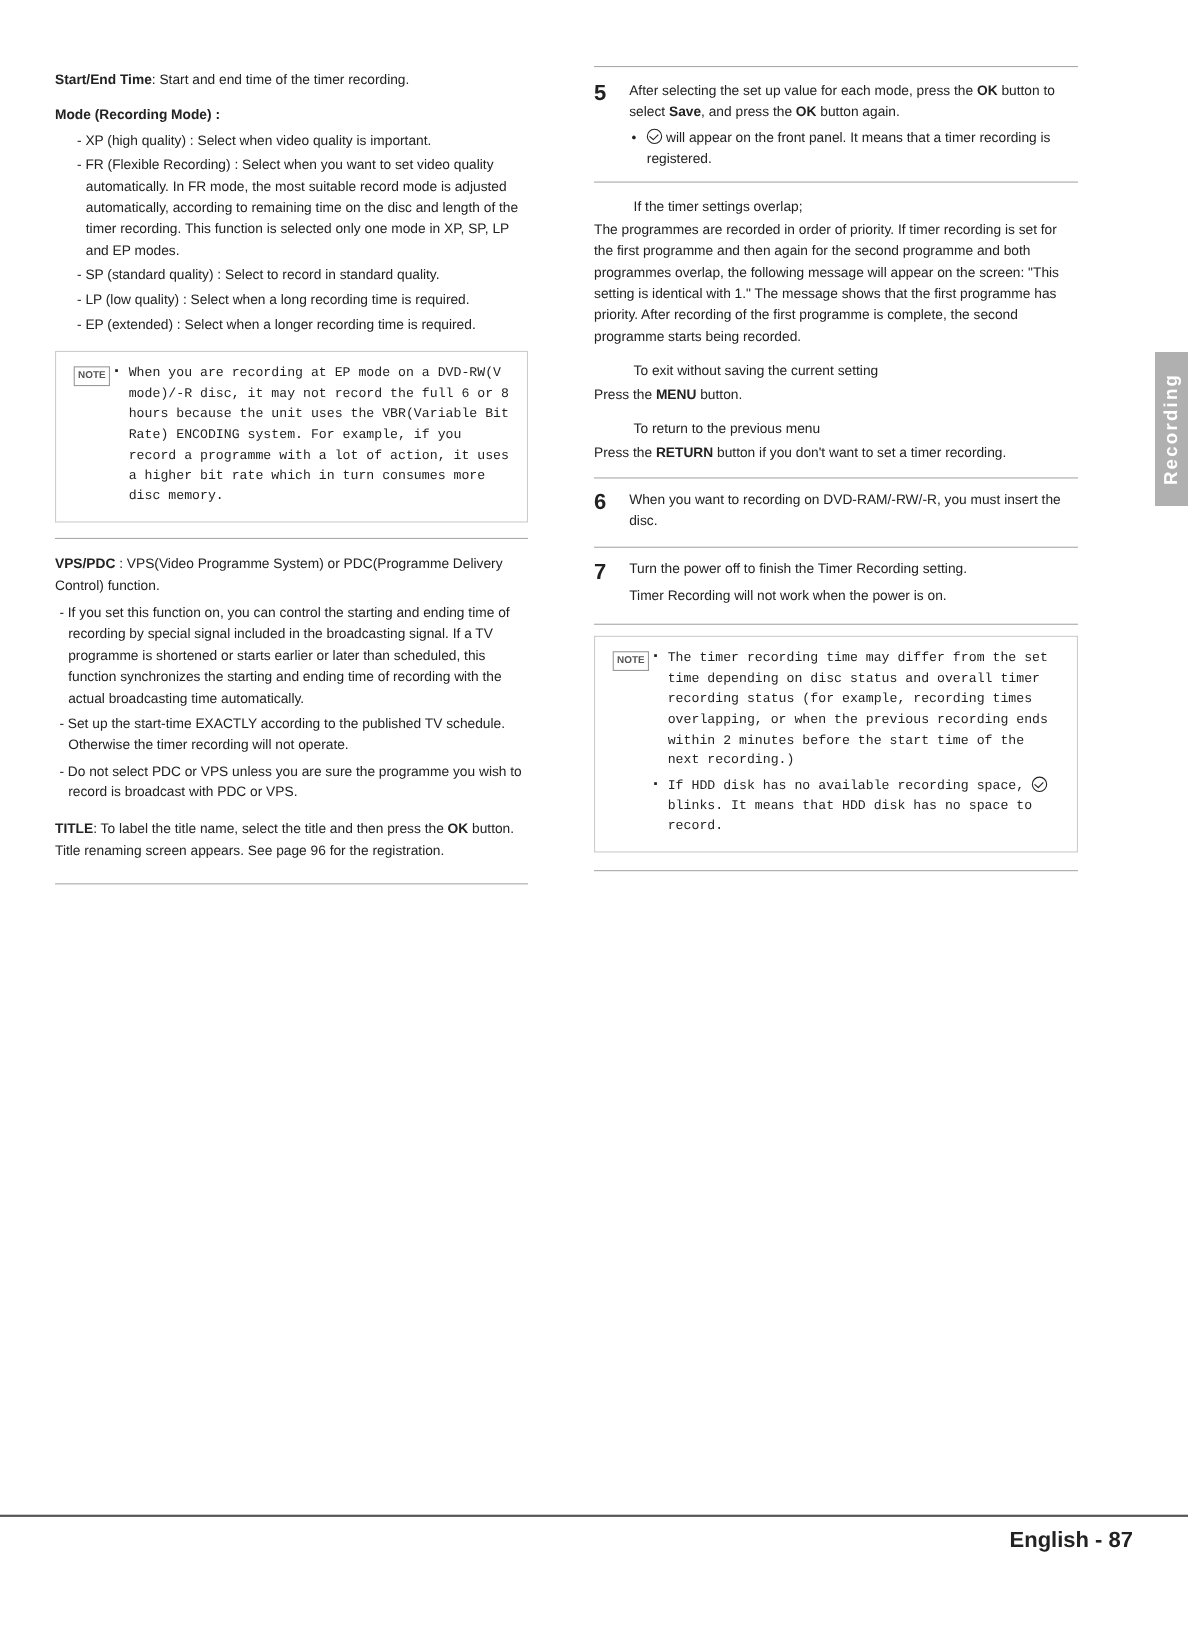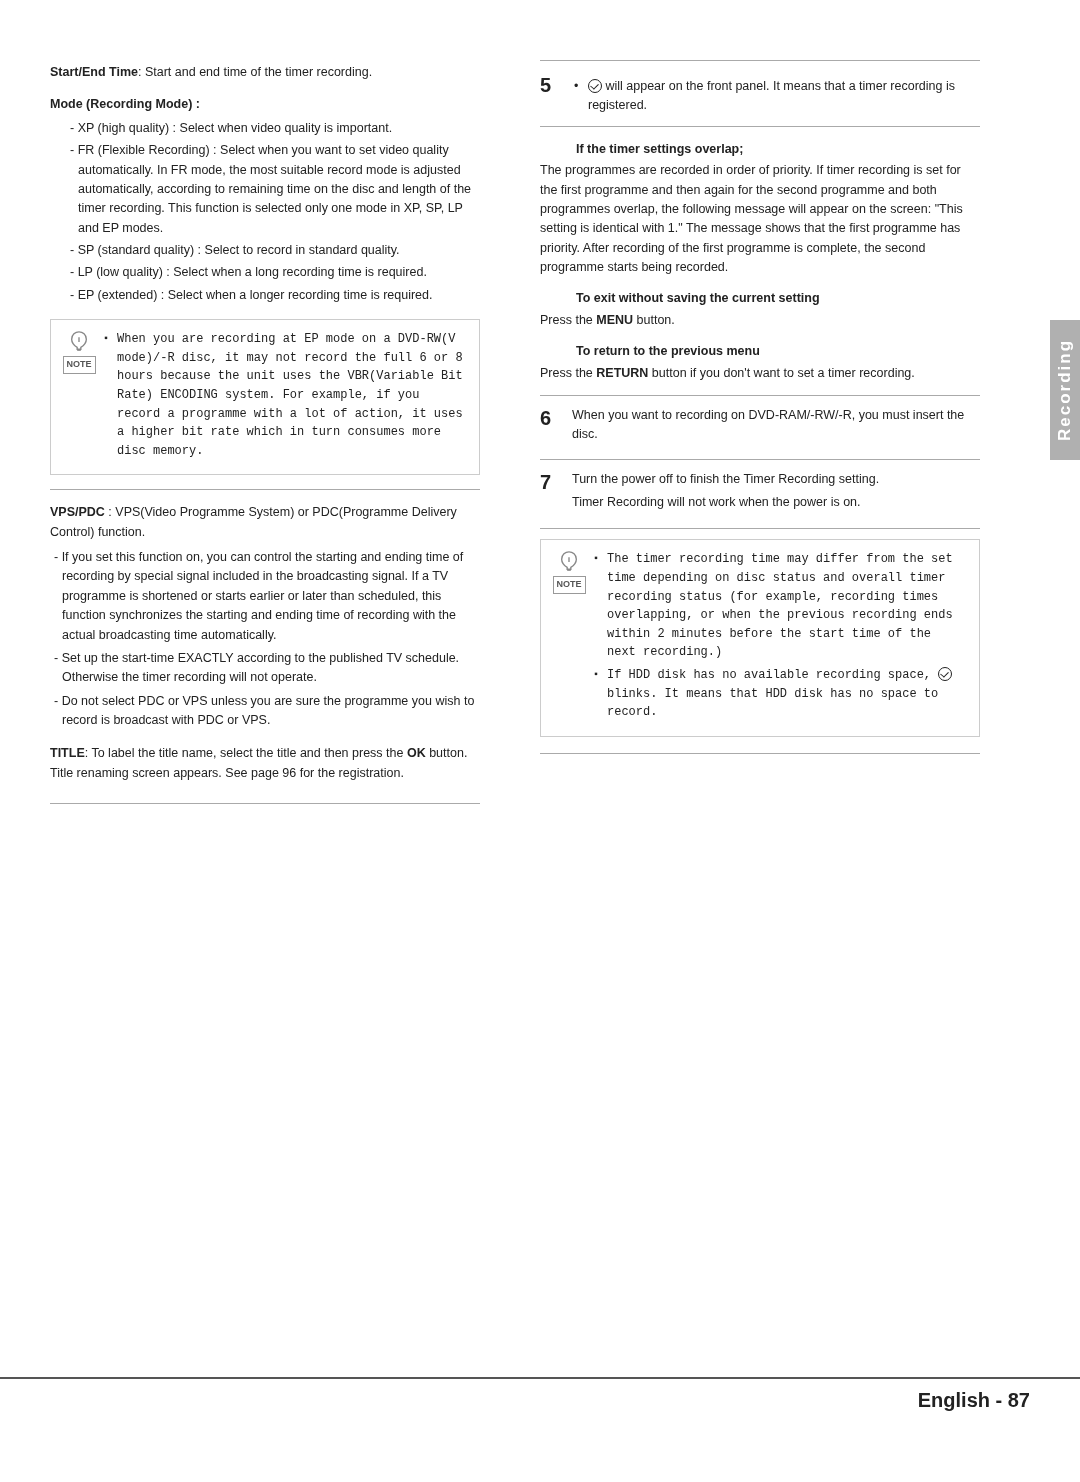--- a/index.html
+++ b/index.html
@@ -63,24 +63,22 @@
       border: 1px solid #999;
       padding: 1px 3px;
       white-space: nowrap;
       margin-top: 2px;
       color: #555;
     }
     .note-icon {
       width: 28px;
       min-width: 28px;
       display: flex;
-      flex-direction: column;
       align-items: center;
       gap: 2px;
-      justify-content: center;
     }
     .note-icon svg {
       width: 22px;
       height: 22px;
     }
     .note-content {
       flex: 1;
     }
     .note-content ul {
       list-style: none;
@@ -127,21 +125,21 @@
     .sub-bullet {
       padding-left: 14px;
       position: relative;
     }
     .sub-bullet::before {
       content: "•";
       position: absolute;
       left: 2px;
     }
     .heading-bold {
-      font-weight: bold;
+      font-weight: normal;
       margin-top: 8px;
       margin-bottom: 2px;
       padding-left: 36px;
     }
     .sidebar-tab {
       position: absolute;
       right: 0;
       top: 320px;
       width: 30px;
       background: #b0b0b0;
@@ -264,20 +262,23 @@
       <hr class="divider" style="margin-top:20px;">
     </div>
 
     <div class="right-col">
 
       <hr class="divider" style="margin-bottom:12px;">
 
       <div class="step-block">
         <div class="step-num">5</div>
         <div class="step-content">
+          <p>
+            <span>After selecting the set up value for each mode, press the </span><span class="bold">OK</span><span> button to select </span><span class="bold">Save</span><span>, and press the </span><span class="bold">OK</span><span> button again.</span>
+          </p>
           <div class="sub-bullet" style="margin-top:4px; padding-left:16px;">
             <span class="circle-icon"></span><span> will appear on the front panel. It means that a timer recording is registered.</span>
           </div>
         </div>
       </div>
 
       <hr class="divider">
 
       <div class="section-block">
         <p class="heading-bold">If the timer settings overlap;</p>

